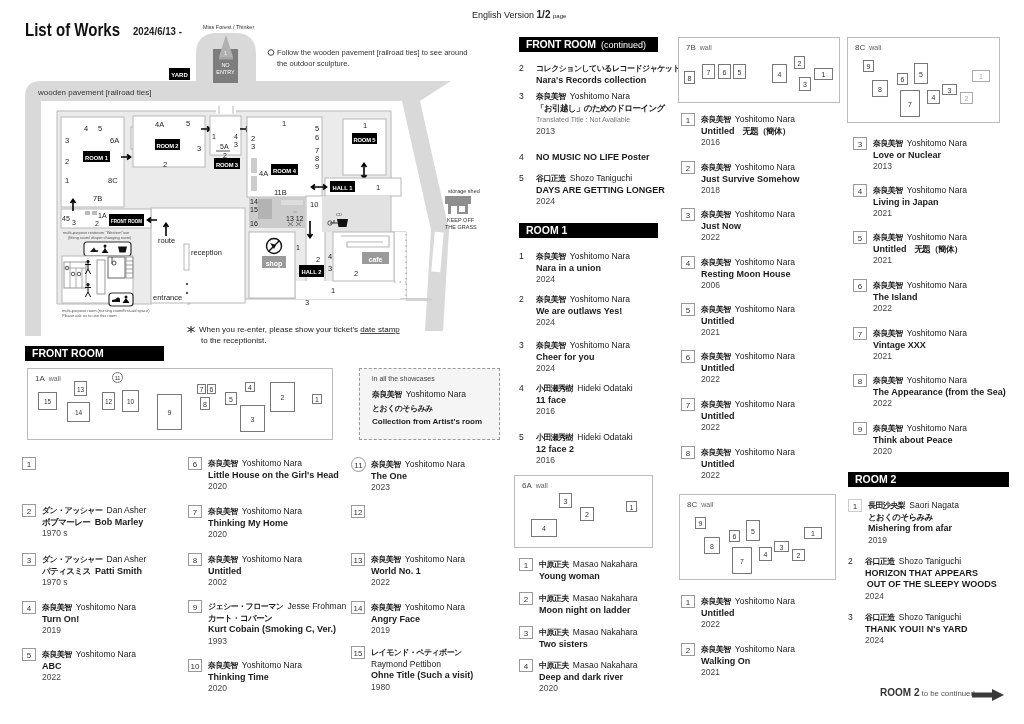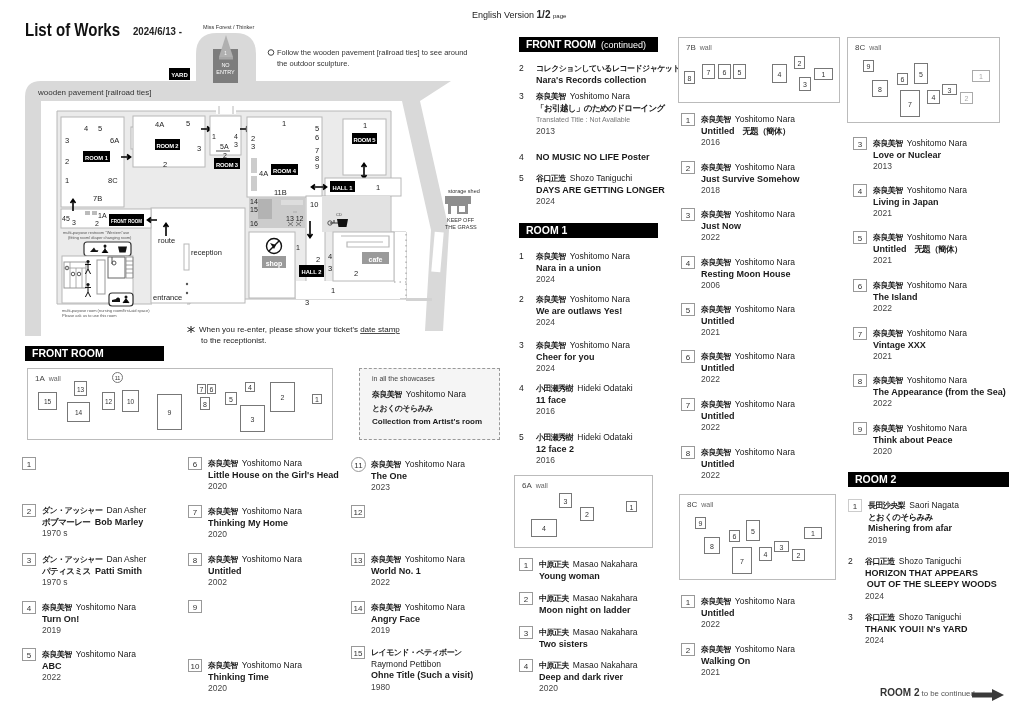--- a/index.html
+++ b/index.html
@@ -700,20 +700,26 @@
       <span class="num" style="">10</span>
       <div class="bd">
         <div><span class="j">奈良美智</span> Yoshitomo Nara</div>
         <div class="ti">Thinking Time</div>
         <div class="yr">2020</div>
       </div>
     </div>
 
 <div class="ent bx" style="left:188px;top:601px">
       <span class="num" style="">9</span>
+      <div class="bd">
+        <div><span class="j">ジェシー・フローマン</span> Jesse Frohman</div>
+        <div class="ti"><span class="j">カート・コバーン</span></div>
+        <div class="ti">Kurt Cobain (Smoking C, Ver.)</div>
+        <div class="yr">1993</div>
+      </div>
     </div>
 
 <div class="ent bx" style="left:351px;top:459px">
       <span class="num" style="border-radius:50%;width:15px;height:15px;line-height:15px;top:-2px">11</span>
       <div class="bd">
         <div><span class="j">奈良美智</span> Yoshitomo Nara</div>
         <div class="ti">The One</div>
         <div class="yr">2023</div>
       </div>
     </div>

